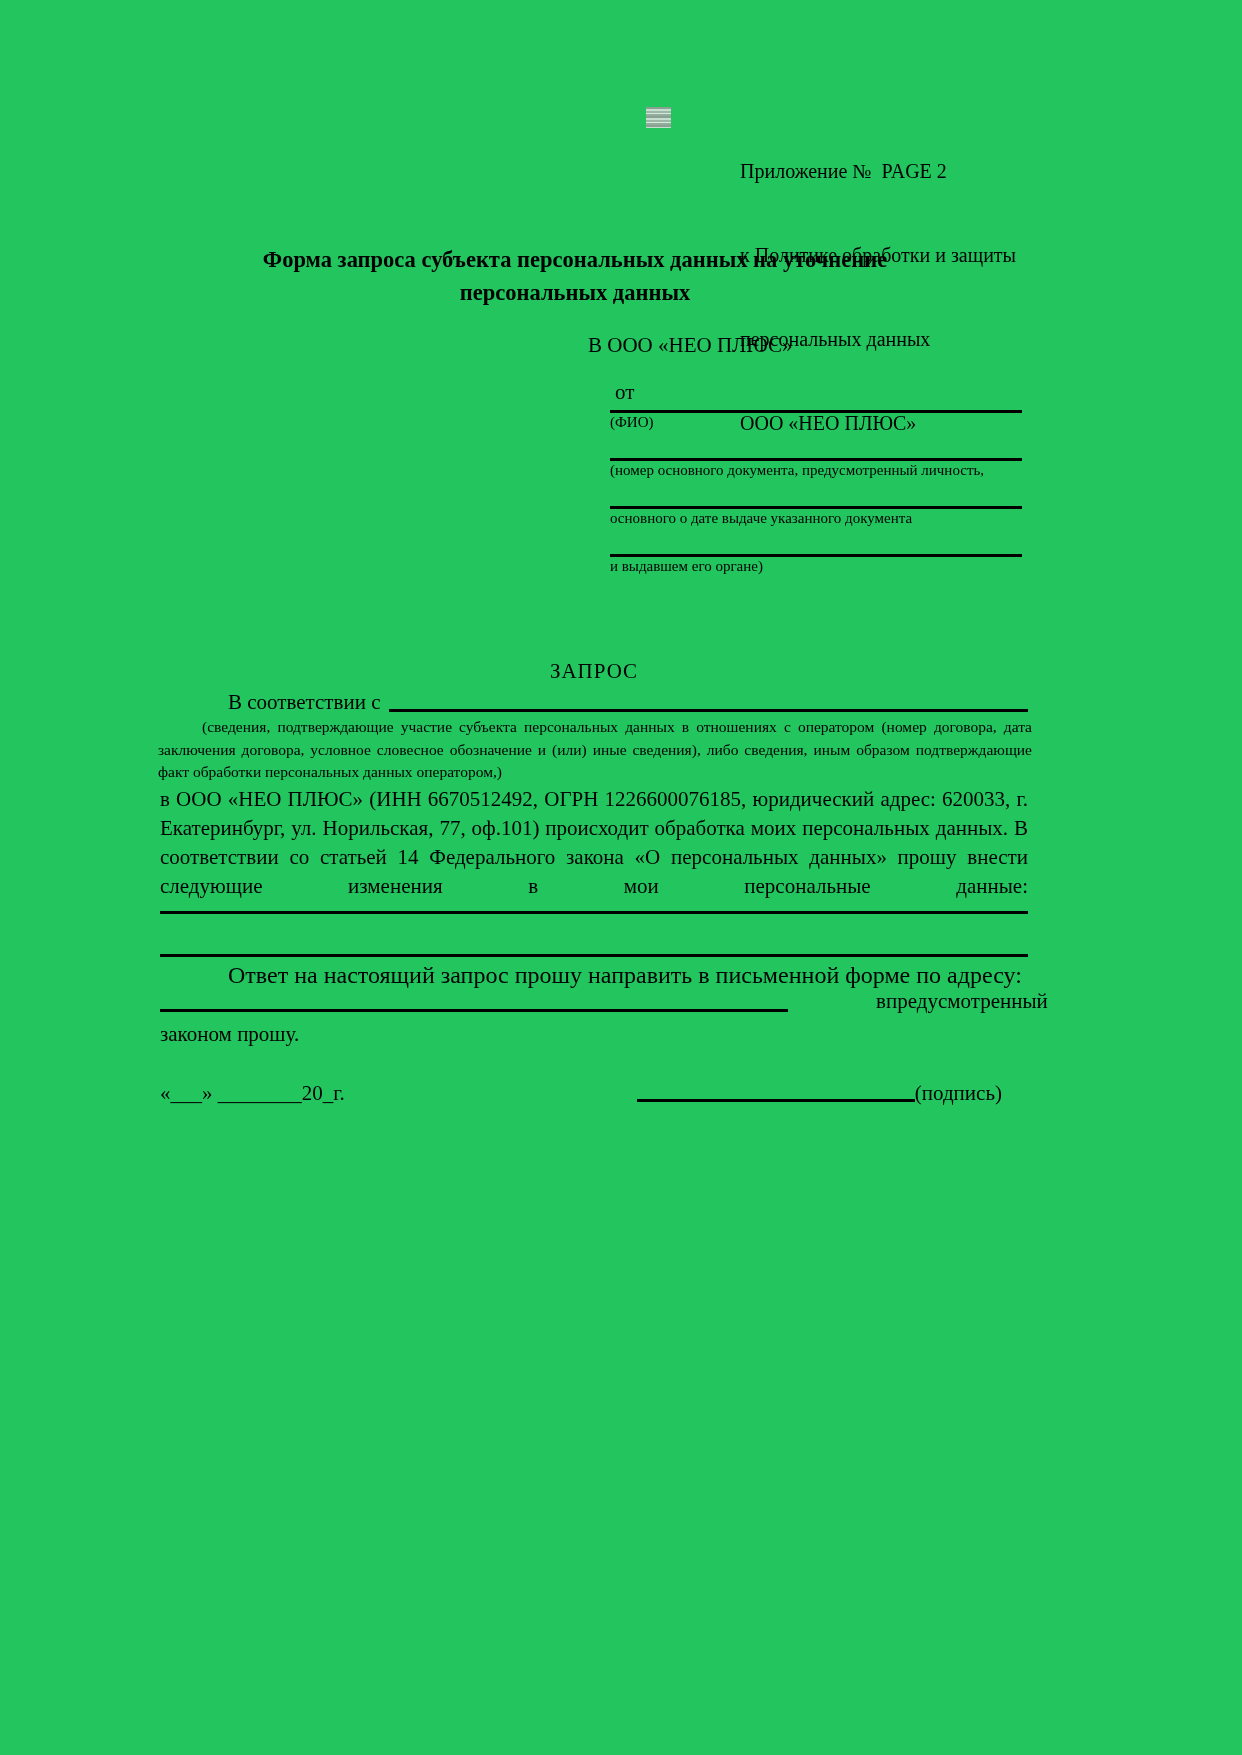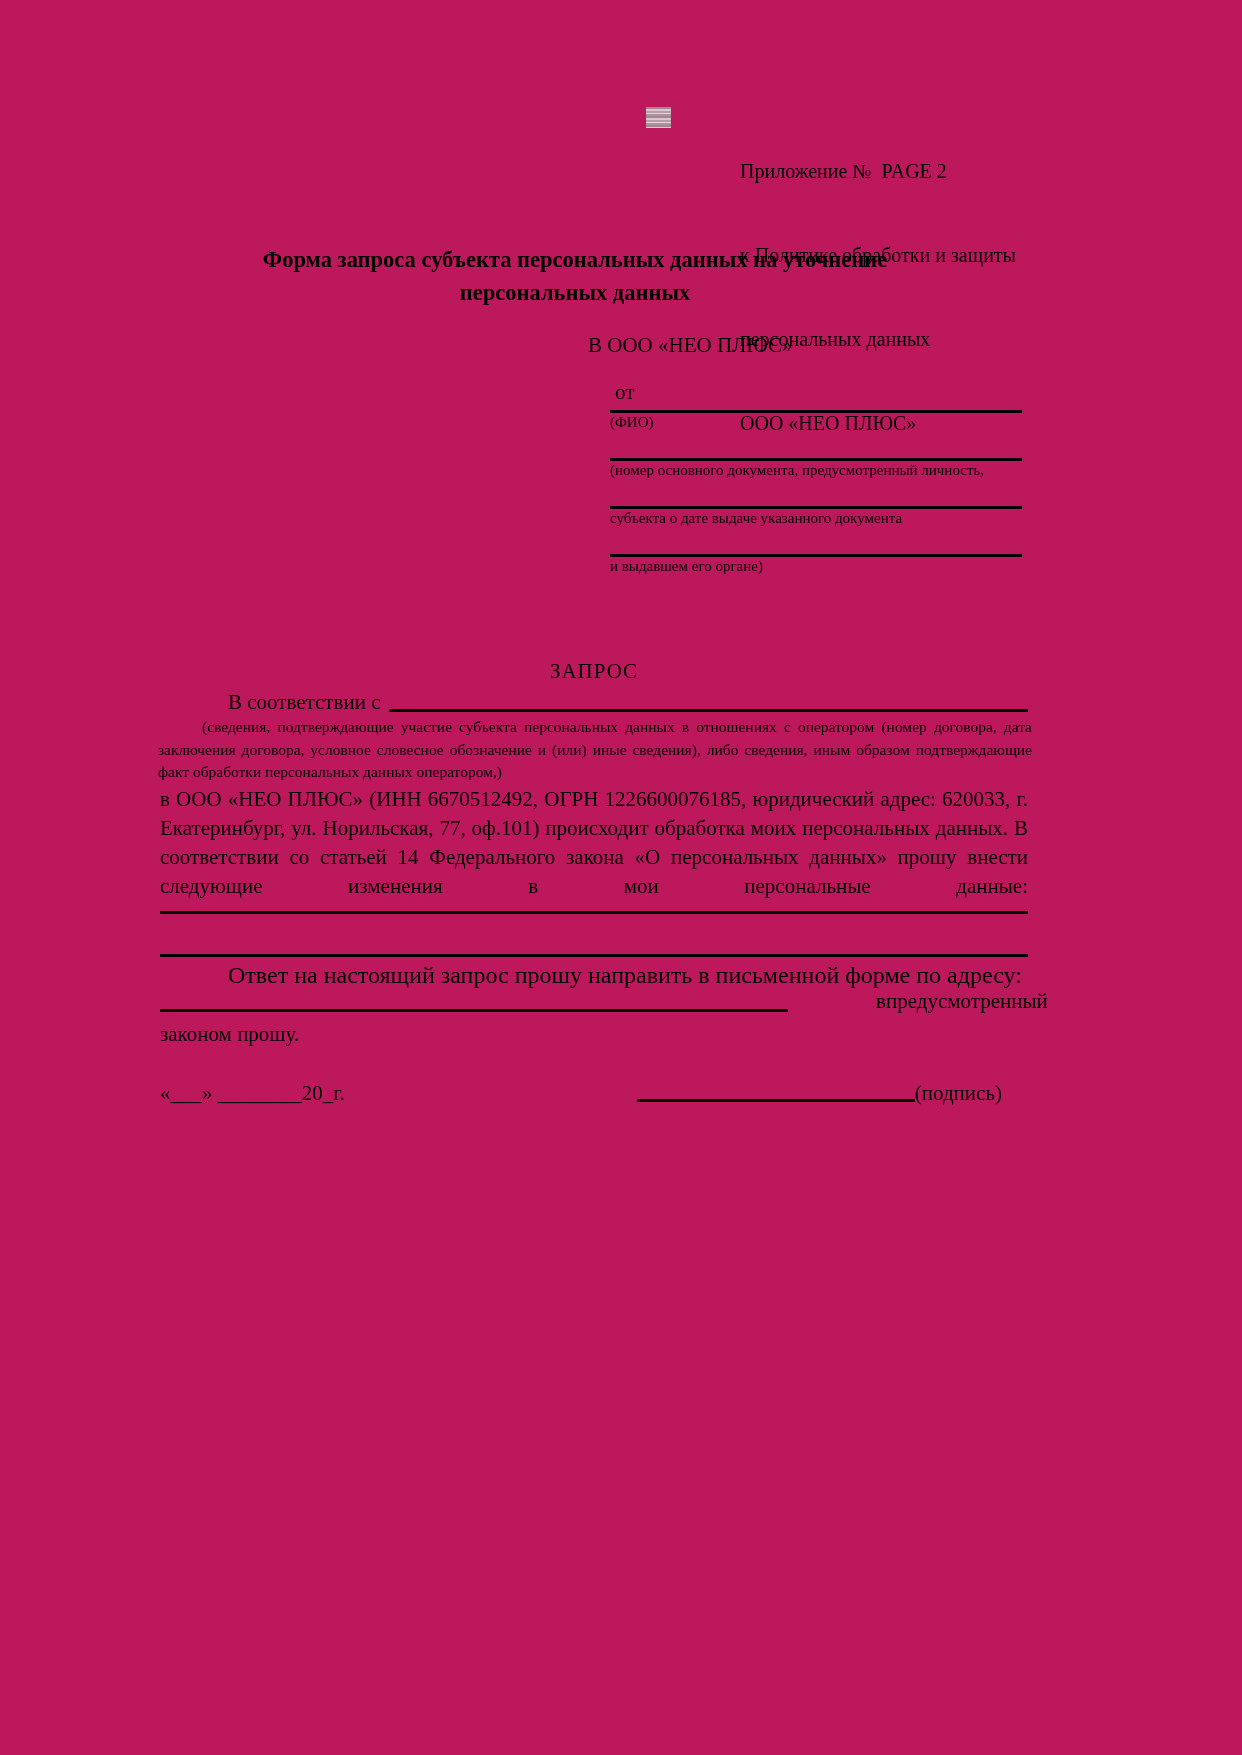--- a/index.html
+++ b/index.html
@@ -1,19 +1,19 @@
 <!DOCTYPE html>
 <html><head>
 <meta charset="utf-8">
 <style>
   html,body{margin:0;padding:0;background:#fff;}
   .page{
     position:relative;
     width:1242px;height:1755px;
-    background:#be185d;color:#000;
+    background:#22c55e;color:#000;
     font-family:"Liberation Serif","DejaVu Serif",serif;
     overflow:hidden;
   }
   
   .blur-icon{
     position:absolute;left:646px;top:107px;width:25px;height:21px;
     background:repeating-linear-gradient(180deg,
       #9b9b9b 0 2px,#e2e2e2 2px 4px,#b4b4b4 4px 6px,#f2f2f2 6px 7px,#a8a8a8 7px 9px);
     opacity:.85;
   }
@@ -98,21 +98,21 @@
     <div class="field first">
       <div class="fline"></div>
       <div class="fcap">(ФИО)</div>
     </div>
     <div class="field">
       <div class="fline"></div>
       <div class="fcap">(номер основного документа, предусмотренный личность,</div>
     </div>
     <div class="field">
       <div class="fline"></div>
-      <div class="fcap">субъекта о дате выдаче указанного документа</div>
+      <div class="fcap">основного о дате выдаче указанного документа</div>
     </div>
     <div class="field">
       <div class="fline"></div>
       <div class="fcap">и выдавшем его органе)</div>
     </div>
   </div>
 
   <div class="req-heading">ЗАПРОС</div>
 
   <div class="intro-row">

